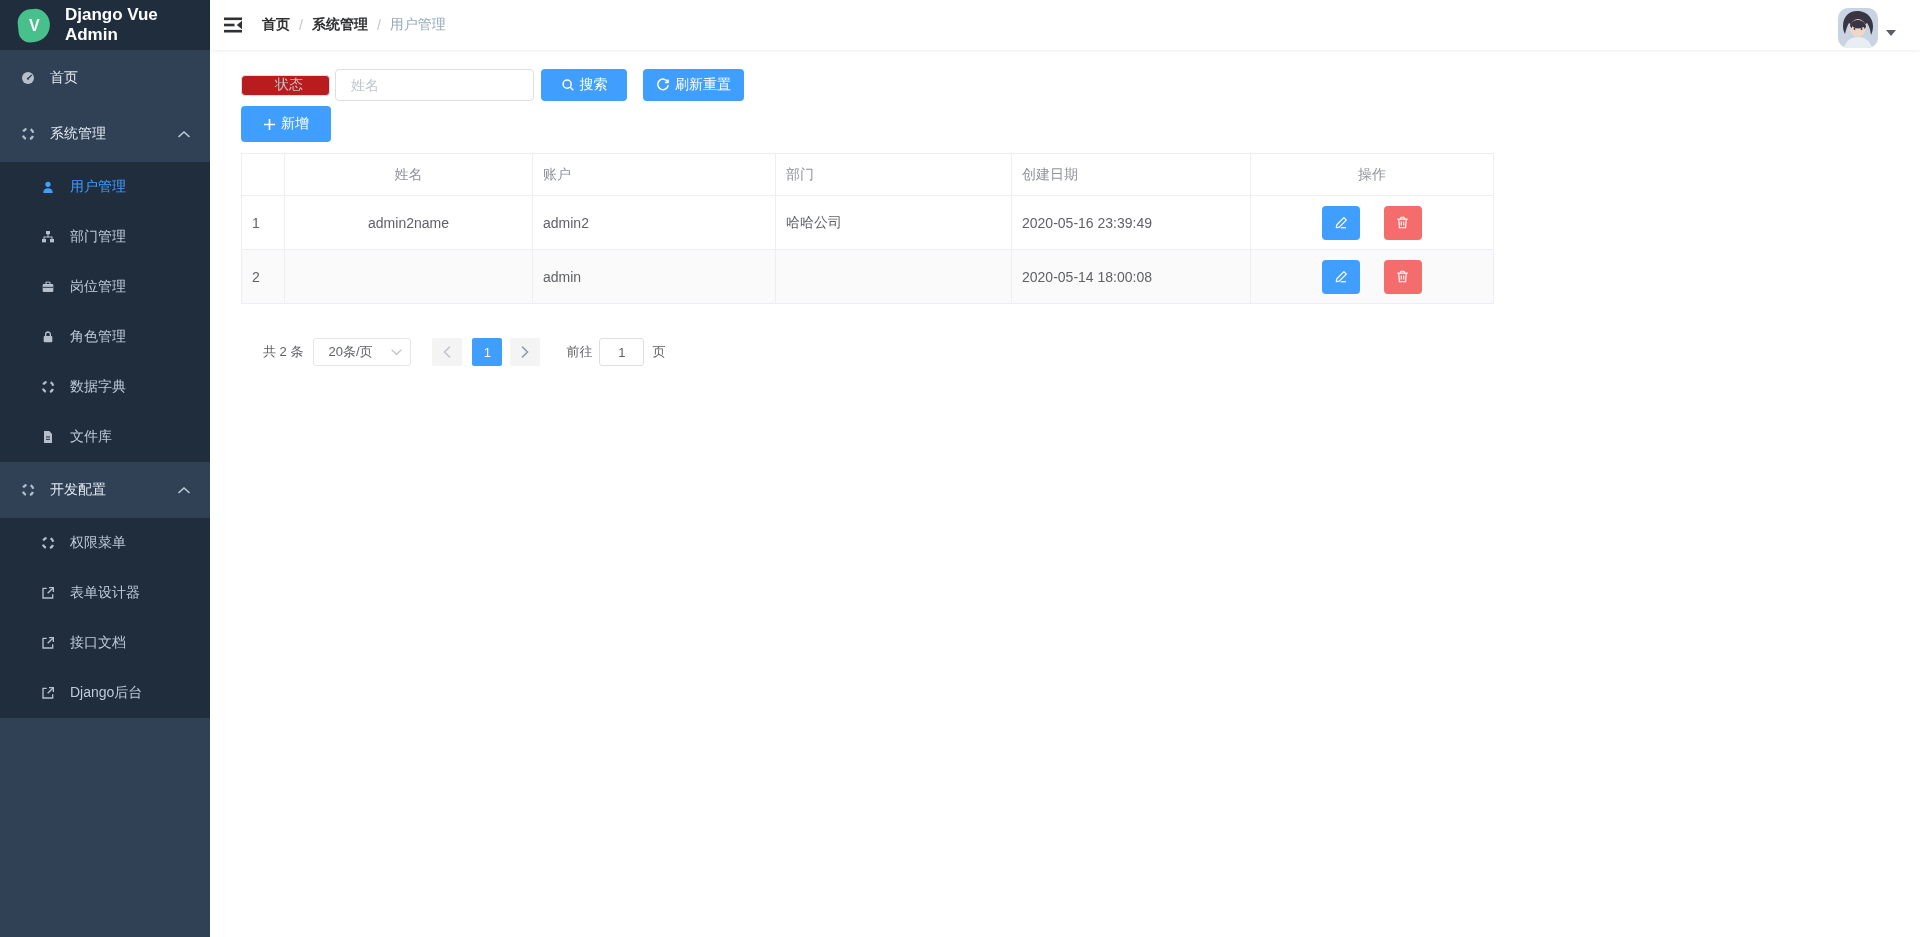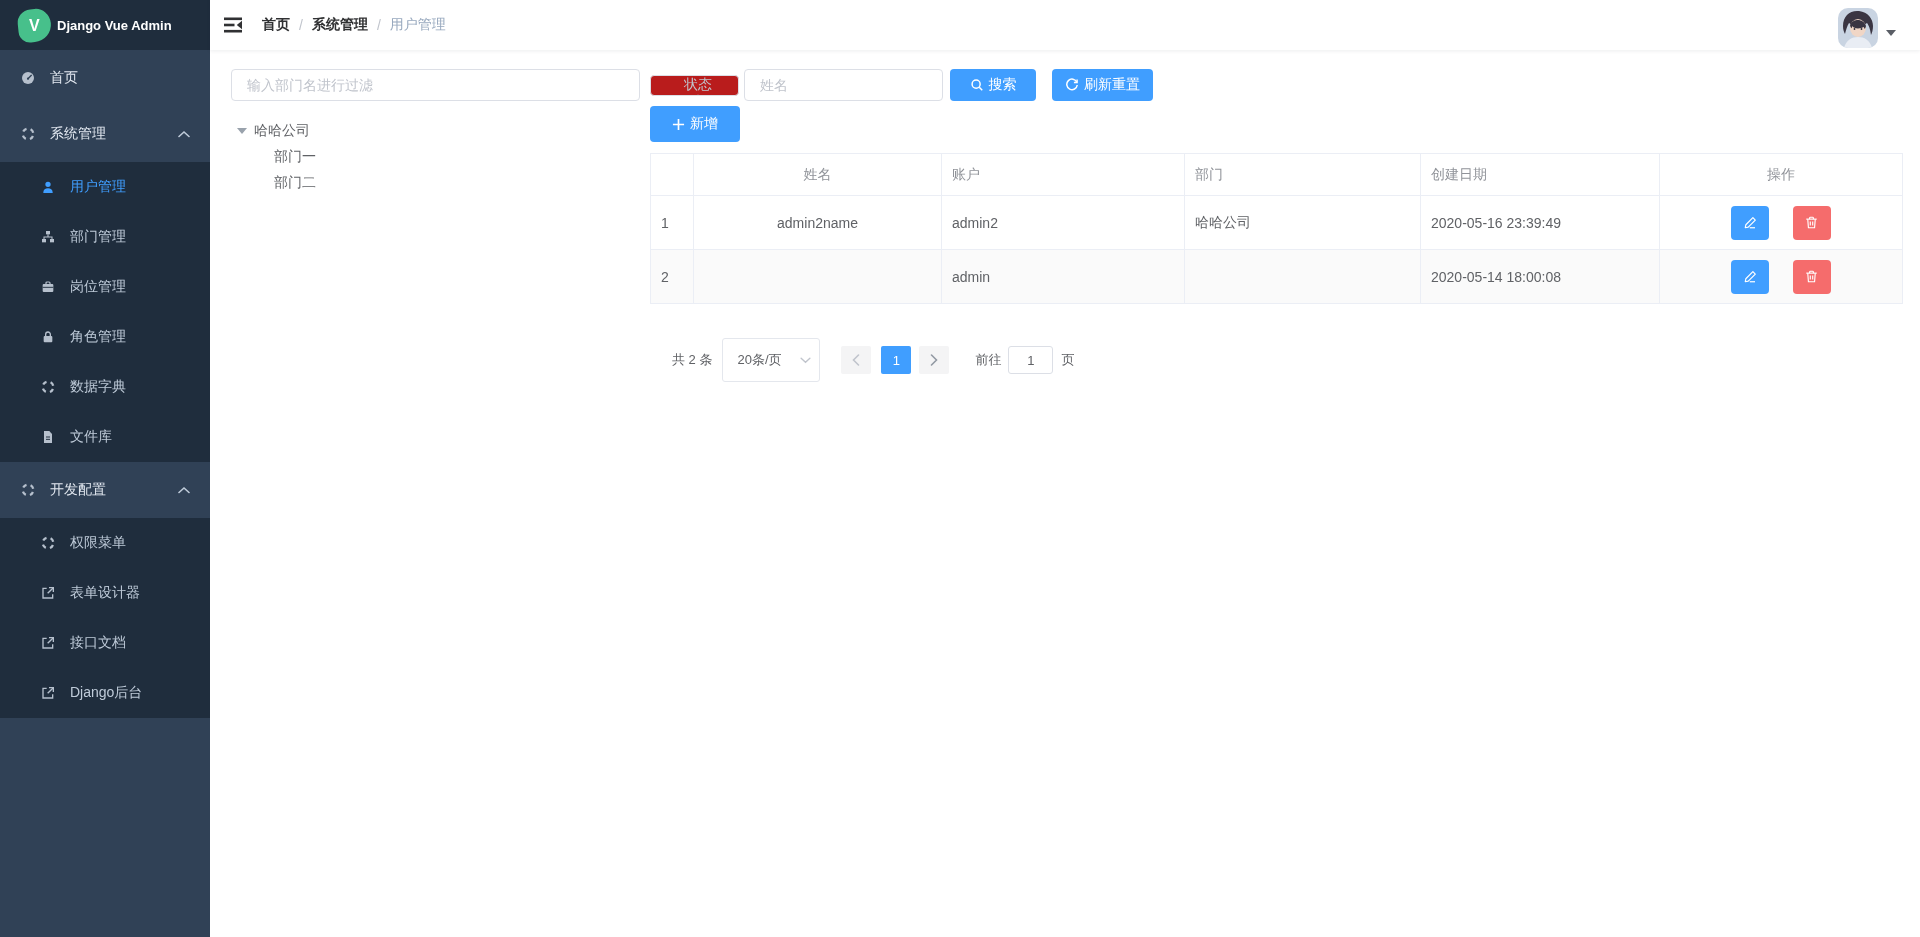--- a/index.html
+++ b/index.html
@@ -11,21 +11,21 @@
   }
   
   .sidebar { width:210px; flex:none; background:#304156; display:flex; flex-direction:column; }
   .logo-bar { height:50px; flex:none; background:#1f2d3d; display:flex; align-items:center; padding-left:18px; }
   .logo-blob {
     width:33px; height:33px; background:#47c08b; color:#fff;
     border-radius:48% 52% 62% 40% / 46% 55% 60% 40%;
     display:flex; align-items:center; justify-content:center;
     font-weight:bold; font-size:16px; transform:rotate(-6deg);
   }
-  .logo-title { color:#fff; font-weight:bold; font-size:13px; margin-left:6px; }
+  .logo-title { color:#fff; font-weight:bold; font-size:17px; margin-left:15px; }
   .menu { list-style:none; width:100%; }
   .menu-item { display:flex; align-items:center; cursor:pointer; position:relative; color:#bfcbd9; }
   .menu-item.root { height:56px; padding-left:20px; }
   .menu-item.sub  { height:50px; padding-left:40px; }
   .submenu-block { background:#1f2d3d; }
   .menu-item .mi-icon { width:16px; height:16px; flex:none; display:flex; color:#b6c0cd; }
   .menu-item .mi-icon svg { width:16px; height:16px; }
   .menu-item .mi-label { margin-left:14px; white-space:nowrap; }
   .menu-item.active { color:#409eff; }
   .menu-item.active .mi-icon { color:#409eff; }
@@ -87,21 +87,21 @@
   .al { text-align:left; padding-left:10px; }
   .ac { text-align:center; }
   .row-striped td { background:#fafafa; }
   .action-btn { width:38px; height:34px; border:none; border-radius:4px; cursor:pointer;
                 display:inline-flex; align-items:center; justify-content:center; vertical-align:middle; }
   .action-edit { background:#409eff; }
   .action-delete { background:#f56c6c; margin-left:20px; }
   
   .pagination { margin:34px 0 0 22px; display:flex; align-items:center; font-size:13px; color:#606266; }
   .pg-total { margin-right:10px; }
-  .pg-size { width:98px; height:44px; border:1px solid #e4e7ed; border-radius:3px; color:#606266;
+  .pg-size { width:98px; height:28px; border:1px solid #e4e7ed; border-radius:3px; color:#606266;
              display:flex; align-items:center; justify-content:space-between; padding:0 8px 0 14px; cursor:pointer; }
   .pg-btn { width:30px; height:28px; border:none; border-radius:2px; background:#f4f4f5;
             display:inline-flex; align-items:center; justify-content:center; cursor:pointer; }
   .pg-prev { margin-left:21px; }
   .pg-page { width:30px; height:28px; border-radius:2px; background:#409eff; color:#fff;
              display:inline-flex; align-items:center; justify-content:center; margin-left:10px; cursor:pointer; }
   .pg-next { margin-left:8px; }
   .pg-goto-label { margin-left:26px; }
   .pg-goto-input { width:45px; height:28px; border:1px solid #dcdfe6; border-radius:3px;
                    text-align:center; font-size:13px; color:#606266; outline:none; margin:0 8px 0 7px;
@@ -279,35 +279,20 @@
             <circle cx="23.5" cy="21" r="0.9" fill="#33303a"></circle>
             <path d="M6 40c2-8 8-11 14-11s12 3 14 11z" fill="#e9edf4"></path>
           </svg>
       </span>
       <span class="avatar-caret"></span>
     </div>
   </header>
 
   <div class="content">
 
-    <div class="left-panel">
-      <input class="text-input dept-input" type="text" placeholder="输入部门名进行过滤" style="">
-      <div class="tree">
-        <div class="tree-node root">
-          <span class="tree-caret"></span>
-          <span>哈哈公司</span>
-        </div>
-        <div class="tree-node child">
-          <span>部门一</span>
-        </div>
-        <div class="tree-node child">
-          <span>部门二</span>
-        </div>
-      </div>
-    </div>
 
     <div class="right-panel">
 
       <div class="filter-row">
         <div class="select-box status-select">
           <span>状态</span>
           <svg width="12" height="8" viewBox="0 0 12 8">
               <path d="M1 1.5l5 4.5 5-4.5" fill="none" stroke="#c0c4cc" stroke-width="1.6" stroke-linecap="round"></path>
             </svg>
         </div>

